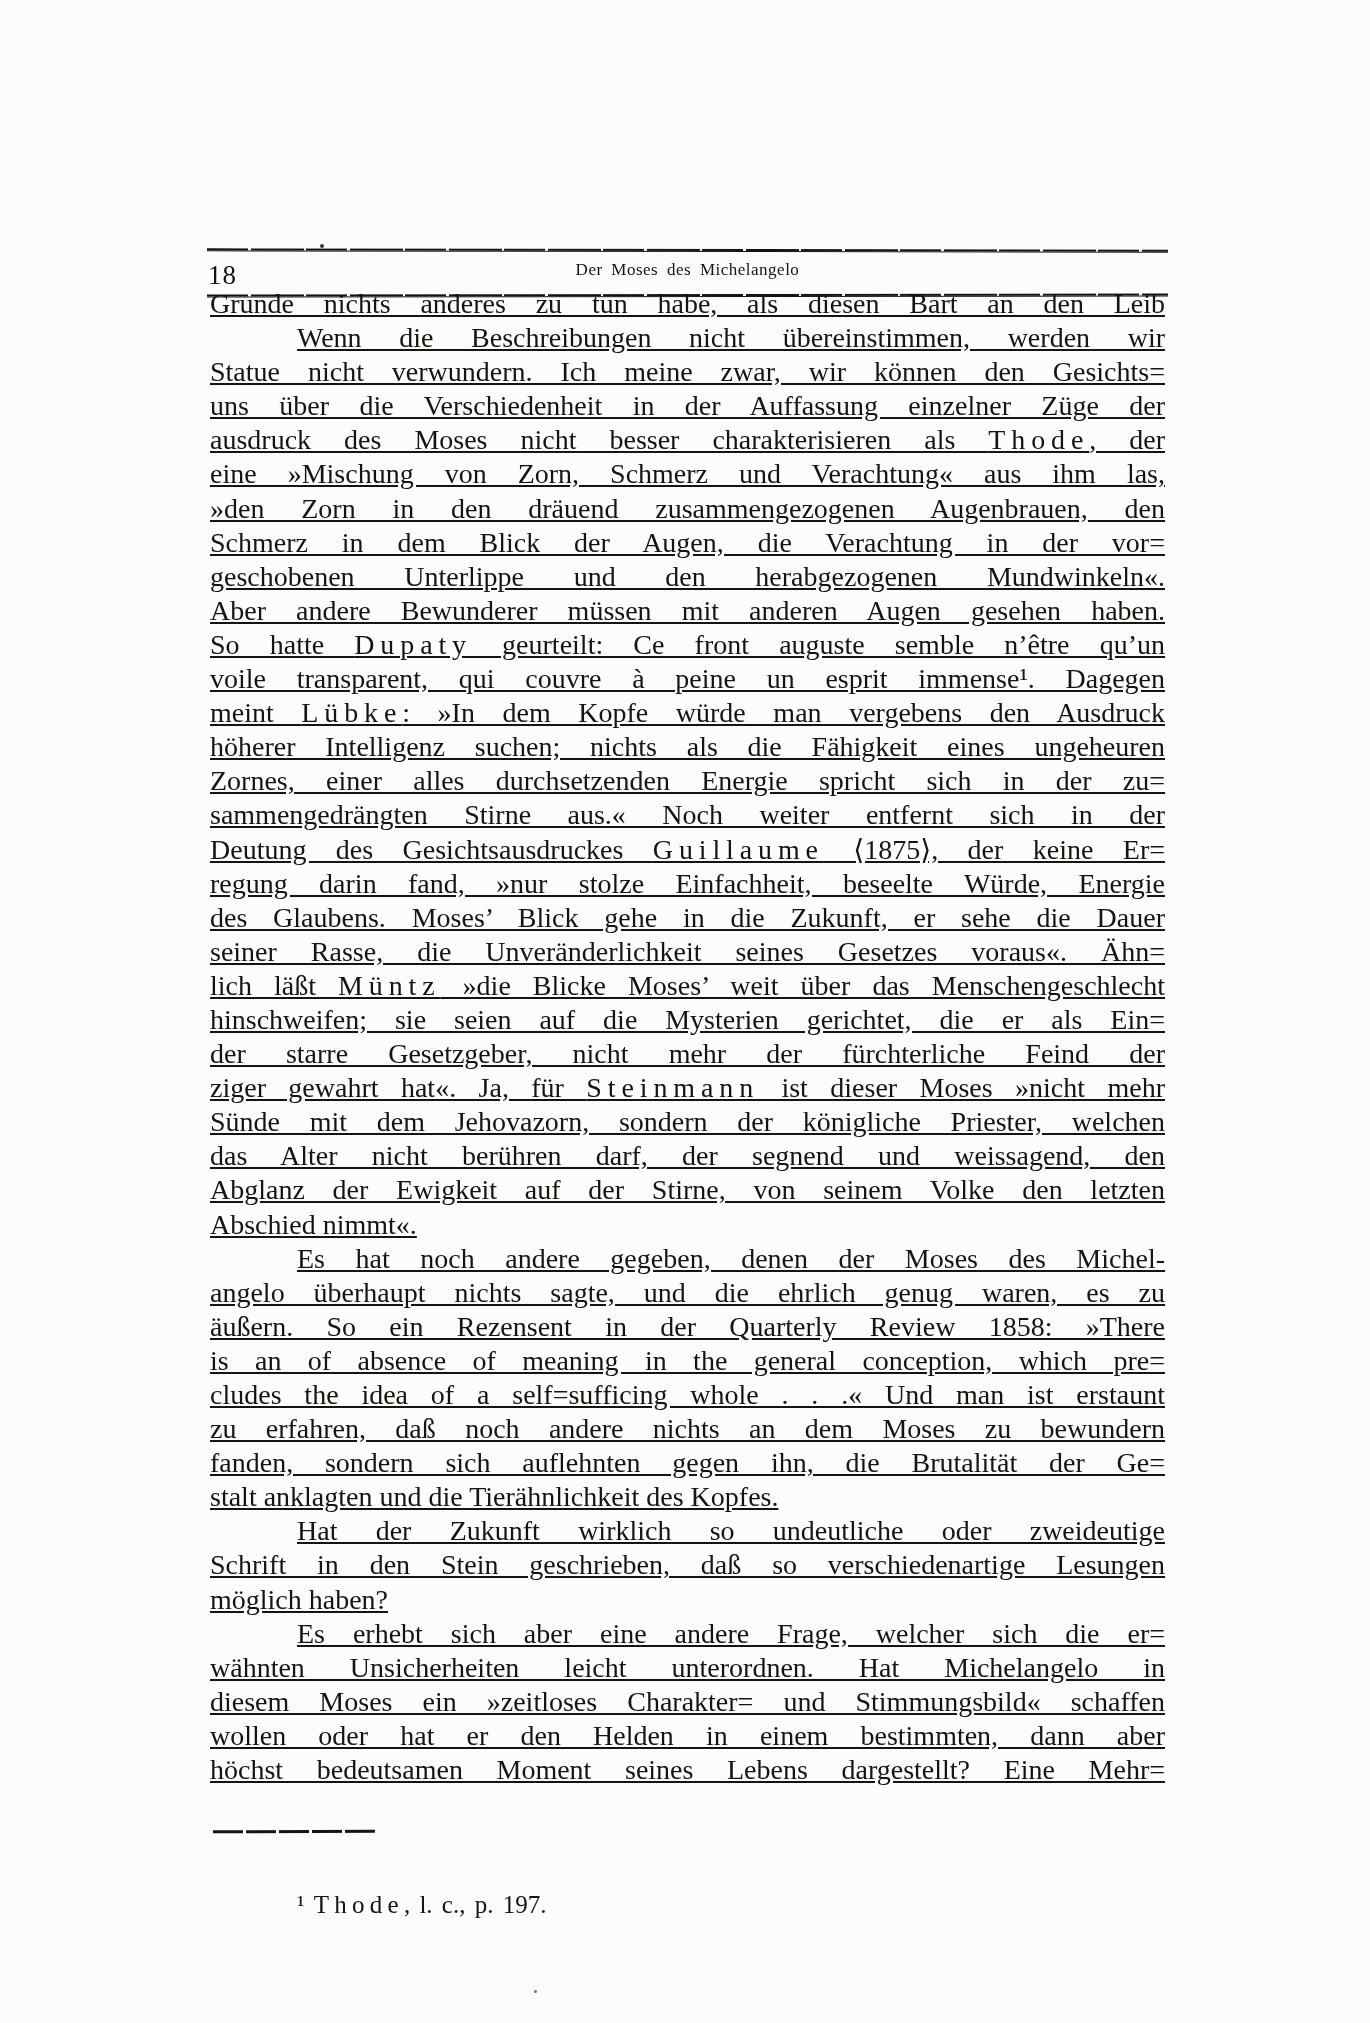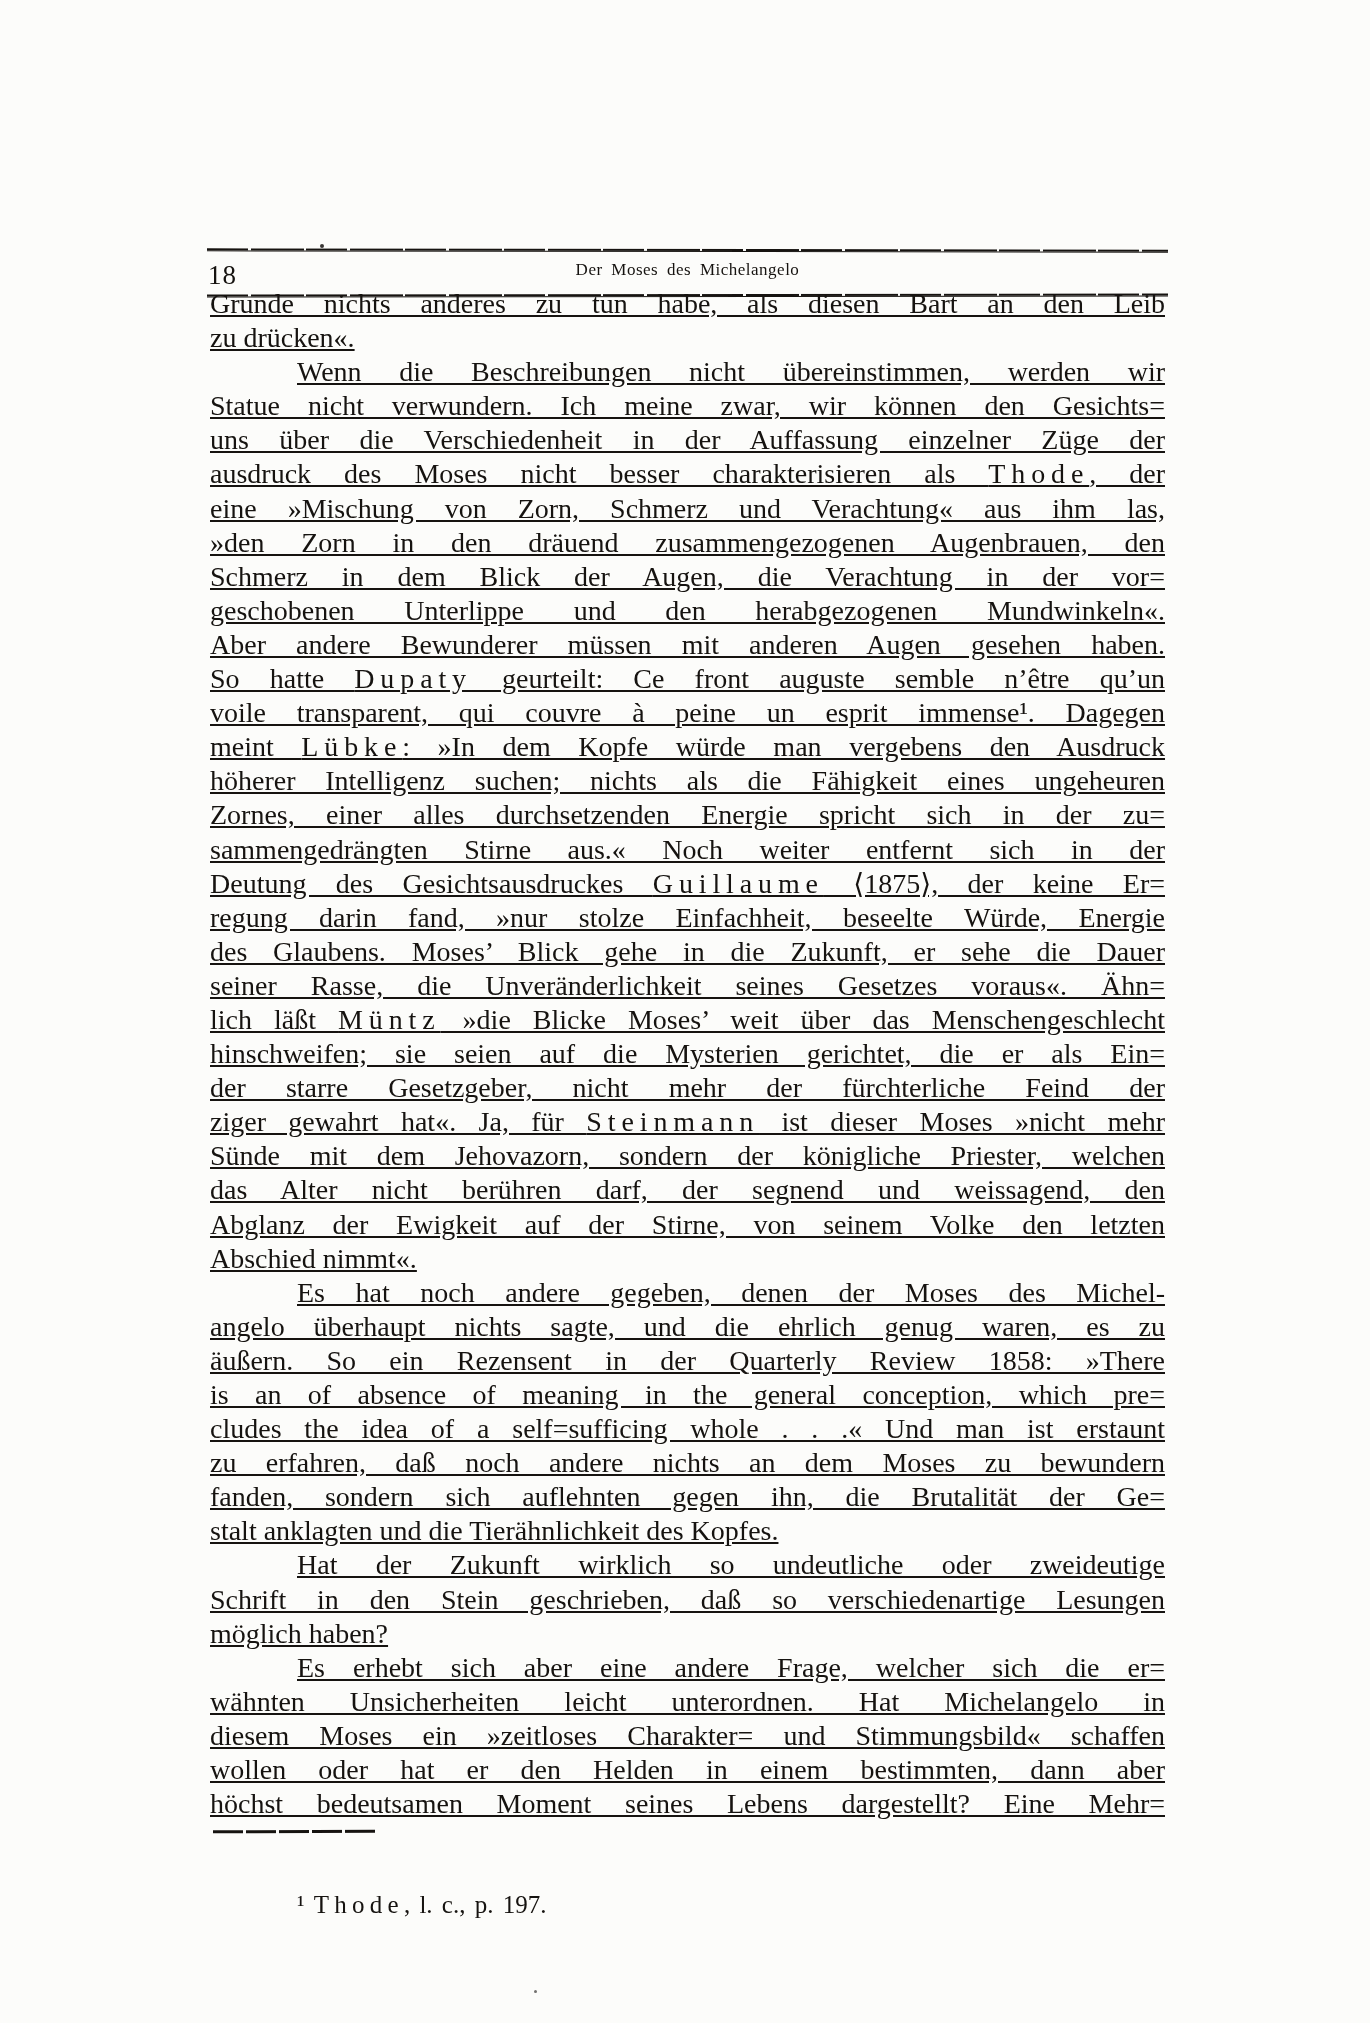--- a/index.html
+++ b/index.html
@@ -73,21 +73,20 @@
     <div class="rule rule-top"></div>
     <div class="runrow">
       <span class="pageno">18</span>
       <span class="runtitle">Der Moses des Michelangelo</span>
     </div>
     <div class="rule rule-bottom"></div>
   </div>
 
   <div class="textblock">
       <div class="line just">Grunde nichts anderes zu tun habe, als diesen Bart an den Leib</div>
-      <div class="line">zu drücken«.</div>
       <div class="line just indent">Wenn die Beschreibungen nicht übereinstimmen, werden wir</div>
       <div class="line just">Statue nicht verwundern. Ich meine zwar, wir können den Gesichts=</div>
       <div class="line just">uns über die Verschiedenheit in der Auffassung einzelner Züge der</div>
       <div class="line just">ausdruck des Moses nicht besser charakterisieren als <span class="sperr">Thode</span>, der</div>
       <div class="line just">eine »Mischung von Zorn, Schmerz und Verachtung« aus ihm las,</div>
       <div class="line just">»den Zorn in den dräuend zusammengezogenen Augenbrauen, den</div>
       <div class="line just">Schmerz in dem Blick der Augen, die Verachtung in der vor=</div>
       <div class="line just">geschobenen Unterlippe und den herabgezogenen Mundwinkeln«.</div>
       <div class="line just">Aber andere Bewunderer müssen mit anderen Augen gesehen haben.</div>
       <div class="line just">So hatte <span class="sperr">Dupaty</span> geurteilt: Ce front auguste semble n’être qu’un</div>

